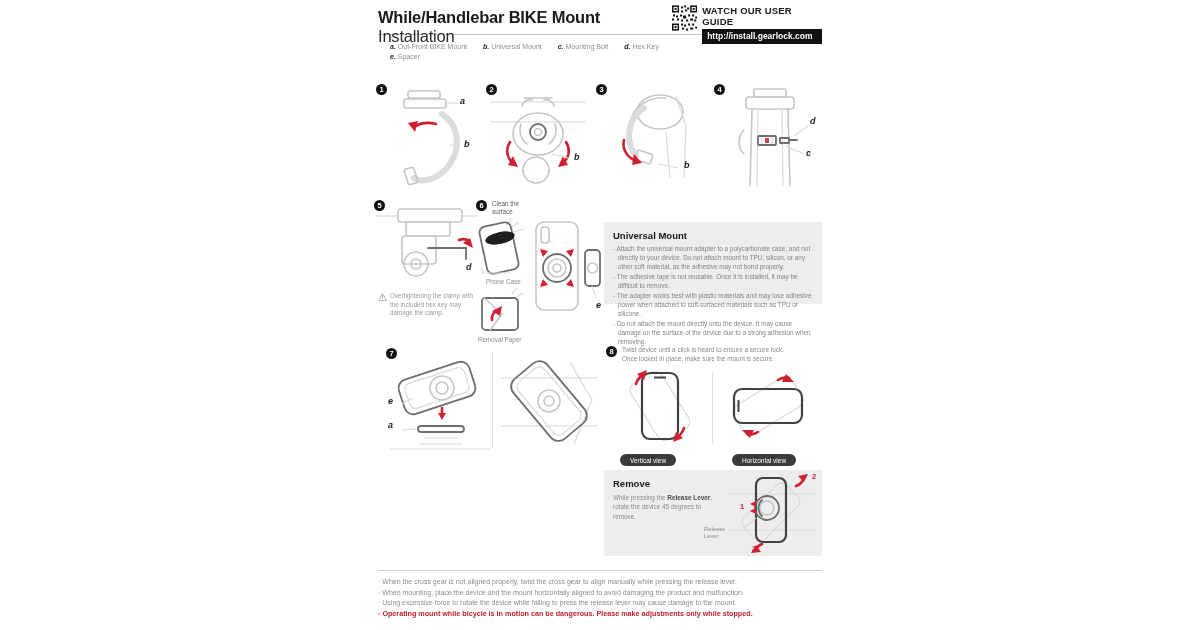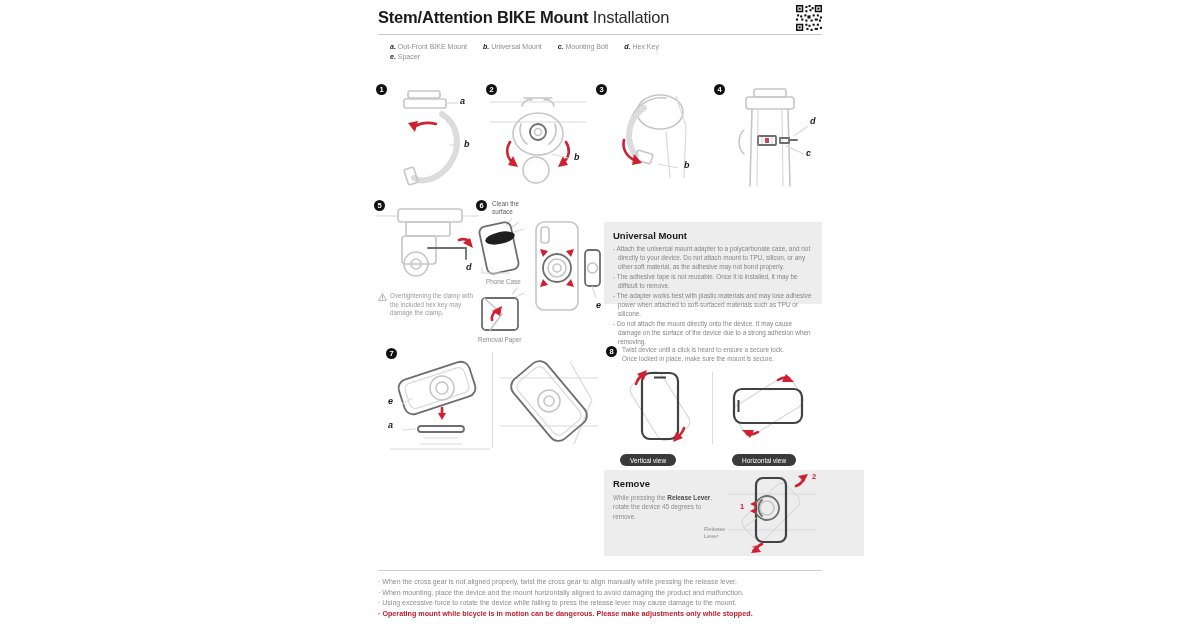--- a/index.html
+++ b/index.html
@@ -69,21 +69,21 @@
 
   .divider2{position:absolute;left:378px;top:570px;width:444px;height:1px;background:#cfcfcf;}
 </style>
 </head>
 <body>
 
 <div class="page">
 
   <div class="header">
     <div class="title">
-      <b>Stem/Attention BIKE Mount</b><span class="light"> Installation</span>
+      <b>While/Handlebar BIKE Mount</b><span class="light"> Installation</span>
     </div>
     <div class="qrwrap">
       <svg width="26" height="26" viewBox="0 0 25 25">
         <rect x="0" y="0" width="7" height="7" fill="#111"></rect>
           <rect x="1.5" y="1.5" width="4" height="4" fill="#fff"></rect>
           <rect x="2.5" y="2.5" width="2" height="2" fill="#111"></rect>
         <rect x="18" y="0" width="7" height="7" fill="#111"></rect>
           <rect x="19.5" y="1.5" width="4" height="4" fill="#fff"></rect>
           <rect x="20.5" y="2.5" width="2" height="2" fill="#111"></rect>
         <rect x="0" y="18" width="7" height="7" fill="#111"></rect>
@@ -111,20 +111,24 @@
           <rect x="9" y="18" width="2" height="2"></rect>
             <rect x="12" y="19" width="2" height="2"></rect>
             <rect x="16" y="18" width="2" height="2"></rect>
             <rect x="20" y="18" width="2" height="2"></rect>
           <rect x="10" y="22" width="2" height="2"></rect>
             <rect x="14" y="23" width="2" height="2"></rect>
             <rect x="18" y="22" width="3" height="2"></rect>
             <rect x="23" y="21" width="2" height="2"></rect>
         </g>
       </svg>
+      <div class="watchcol">
+        <span class="watchlabel">WATCH OUR USER GUIDE</span>
+        <span class="watchurl">http://install.gearlock.com</span>
+      </div>
     </div>
   </div>
 
   <div class="parts">
     <div class="row">
       <span class="pitem"><span class="pkey">a.</span> <span>Out-Front BIKE Mount</span></span>
       <span class="pitem"><span class="pkey">b.</span> <span>Universal Mount</span></span>
       <span class="pitem"><span class="pkey">c.</span> <span>Mounting Bolt</span></span>
       <span class="pitem"><span class="pkey">d.</span> <span>Hex Key</span></span>
     </div>
@@ -327,21 +331,21 @@
       <line stroke="#3f3f3f" stroke-width="2" x1="16.5" y1="32" x2="16.5" y2="44"></line>
       <path class="red" d="M56,12 a15,15 0 0 1 11,-2"></path>
       <polygon class="redf" points="72,14 64,6 60,14"></polygon>
       <path class="red" d="M36,64 a15,15 0 0 1 -11,2"></path>
       <polygon class="redf" points="20,62 28,70 32,62"></polygon>
     </svg>
     <div class="abs" style="left:14px;top:102px;"><span class="badge">Vertical view</span></div>
     <div class="abs" style="left:126px;top:102px;"><span class="badge">Horizontal view</span></div>
   </div>
 
-  <div class="graybox" style="left:604px;top:470px;width:260px;height:86px;">
+  <div class="graybox" style="left:604px;top:470px;width:218px;height:86px;">
     <div class="gb-title">Remove</div>
     <div class="rm-text">
       <span>While pressing the </span><b>Release Lever</b><span>, rotate the device 45 degrees to remove.</span>
     </div>
     <svg class="abs" style="left:116px;top:2px;" width="100" height="82" viewBox="0 0 100 82">
       <line class="lnw" x1="8" y1="22" x2="96" y2="22"></line>
       <line class="lnw" x1="8" y1="58" x2="96" y2="58"></line>
       <rect class="lnw" x="36" y="10" width="30" height="60" rx="7" transform="rotate(45 51 40)" fill="none"></rect>
       <rect class="ph" fill="#ededed" x="36" y="6" width="30" height="64" rx="7" stroke-width="2"></rect>
       <circle class="dk" cx="47" cy="36" r="12"></circle>

